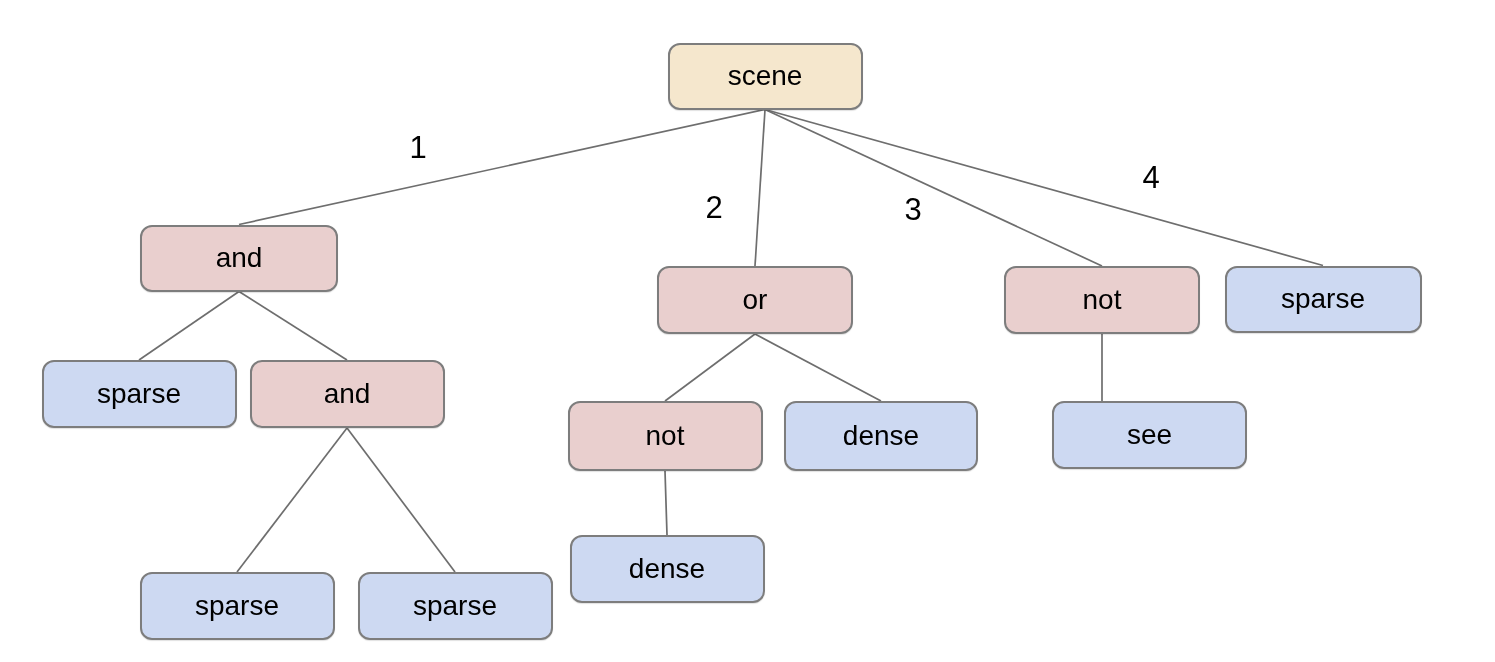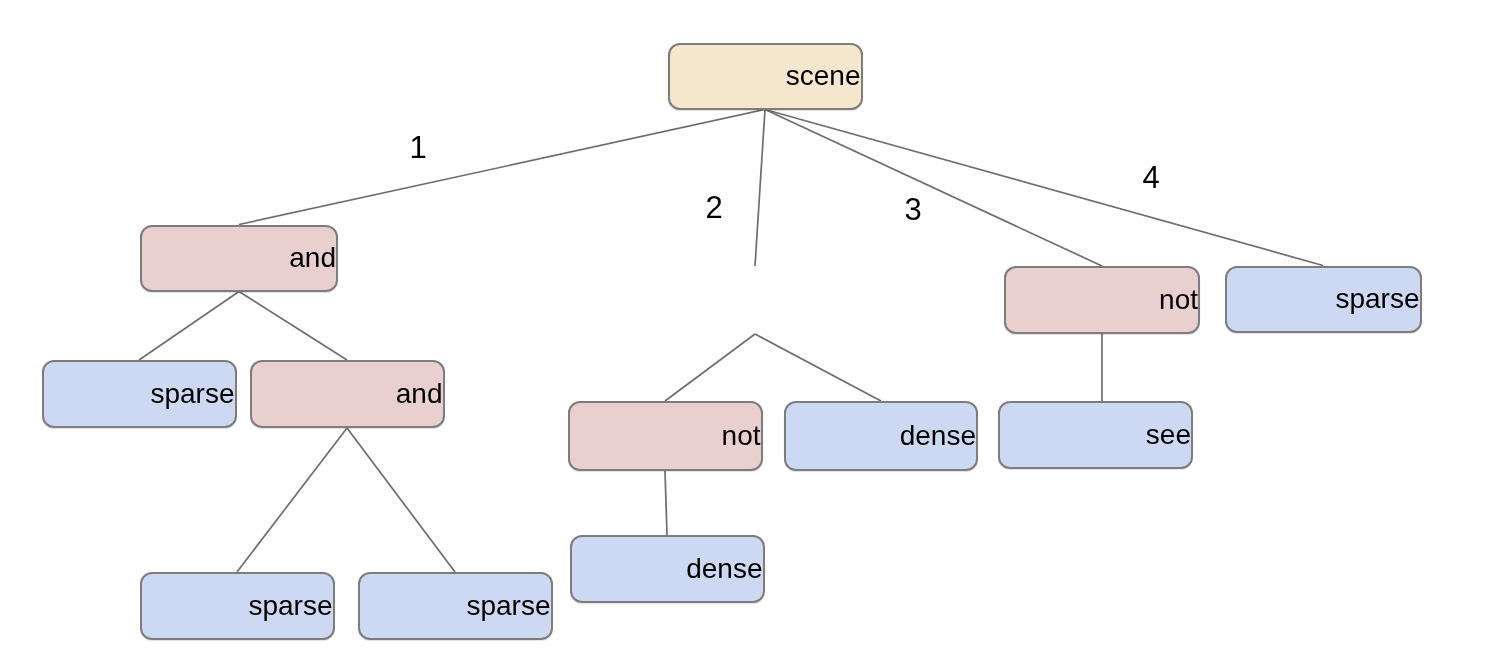--- a/index.html
+++ b/index.html
@@ -22,21 +22,21 @@
     width: 1495px;
     height: 662px;
   }
   .node {
     position: absolute;
     box-sizing: border-box;
     border: 2px solid #7d7d7d;
     border-radius: 12px;
     display: flex;
     align-items: center;
-    justify-content: flex-end;
+    justify-content: center;
     font-size: 28px;
     color: #000000;
     line-height: 1;
     box-shadow: 0 1px 1px rgba(0,0,0,0.12);
   }
   .edge-label {
     position: absolute;
     transform: translate(-50%, -50%);
     font-size: 31px;
     color: #000000;
@@ -65,39 +65,42 @@
 <div class="edge-label" style="left: 418px; top: 147px;">1</div>
     <div class="edge-label" style="left: 714px; top: 207px;">2</div>
     <div class="edge-label" style="left: 913px; top: 209px;">3</div>
     <div class="edge-label" style="left: 1151px; top: 177px;">4</div>
     <div class="node node-root" style="left: 667.5px; top: 42.5px; width: 195px; height: 67px; background: rgb(245, 231, 205); border-color: rgb(125, 125, 125); color: rgb(0, 0, 0);">
       <span>scene</span>
     </div>
     <div class="node node-operator" style="left: 140px; top: 224.5px; width: 198px; height: 67px; background: rgb(233, 207, 206); border-color: rgb(125, 125, 125); color: rgb(0, 0, 0);">
       <span>and</span>
     </div>
+    <div class="node node-operator" style="left: 657px; top: 266px; width: 196px; height: 68px; background: rgb(233, 207, 206); border-color: rgb(125, 125, 125); color: rgb(0, 0, 0);">
+      <span>or</span>
+    </div>
     <div class="node node-operator" style="left: 1004px; top: 266px; width: 196px; height: 68px; background: rgb(233, 207, 206); border-color: rgb(125, 125, 125); color: rgb(0, 0, 0);">
       <span>not</span>
     </div>
     <div class="node node-leaf" style="left: 1224.5px; top: 265.5px; width: 197px; height: 67px; background: rgb(205, 217, 242); border-color: rgb(125, 125, 125); color: rgb(0, 0, 0);">
       <span>sparse</span>
     </div>
     <div class="node node-leaf" style="left: 41.5px; top: 360px; width: 195px; height: 68px; background: rgb(205, 217, 242); border-color: rgb(125, 125, 125); color: rgb(0, 0, 0);">
       <span>sparse</span>
     </div>
     <div class="node node-operator" style="left: 249.5px; top: 360px; width: 195px; height: 68px; background: rgb(233, 207, 206); border-color: rgb(125, 125, 125); color: rgb(0, 0, 0);">
       <span>and</span>
     </div>
     <div class="node node-operator" style="left: 567.5px; top: 401px; width: 195px; height: 70px; background: rgb(233, 207, 206); border-color: rgb(125, 125, 125); color: rgb(0, 0, 0);">
       <span>not</span>
     </div>
     <div class="node node-leaf" style="left: 784px; top: 401px; width: 194px; height: 70px; background: rgb(205, 217, 242); border-color: rgb(125, 125, 125); color: rgb(0, 0, 0);">
       <span>dense</span>
     </div>
-    <div class="node node-leaf" style="left: 998px; top: 401px; width: 195px; height: 68px; background: rgb(205, 217, 242); border-color: rgb(125, 125, 125); color: rgb(0, 0, 0);">
+    <div class="node node-leaf" style="left: 1052px; top: 401px; width: 195px; height: 68px; background: rgb(205, 217, 242); border-color: rgb(125, 125, 125); color: rgb(0, 0, 0);">
       <span>see</span>
     </div>
     <div class="node node-leaf" style="left: 569.5px; top: 535px; width: 195px; height: 68px; background: rgb(205, 217, 242); border-color: rgb(125, 125, 125); color: rgb(0, 0, 0);">
       <span>dense</span>
     </div>
     <div class="node node-leaf" style="left: 139.5px; top: 572px; width: 195px; height: 68px; background: rgb(205, 217, 242); border-color: rgb(125, 125, 125); color: rgb(0, 0, 0);">
       <span>sparse</span>
     </div>
     <div class="node node-leaf" style="left: 357.5px; top: 572px; width: 195px; height: 68px; background: rgb(205, 217, 242); border-color: rgb(125, 125, 125); color: rgb(0, 0, 0);">
       <span>sparse</span>

